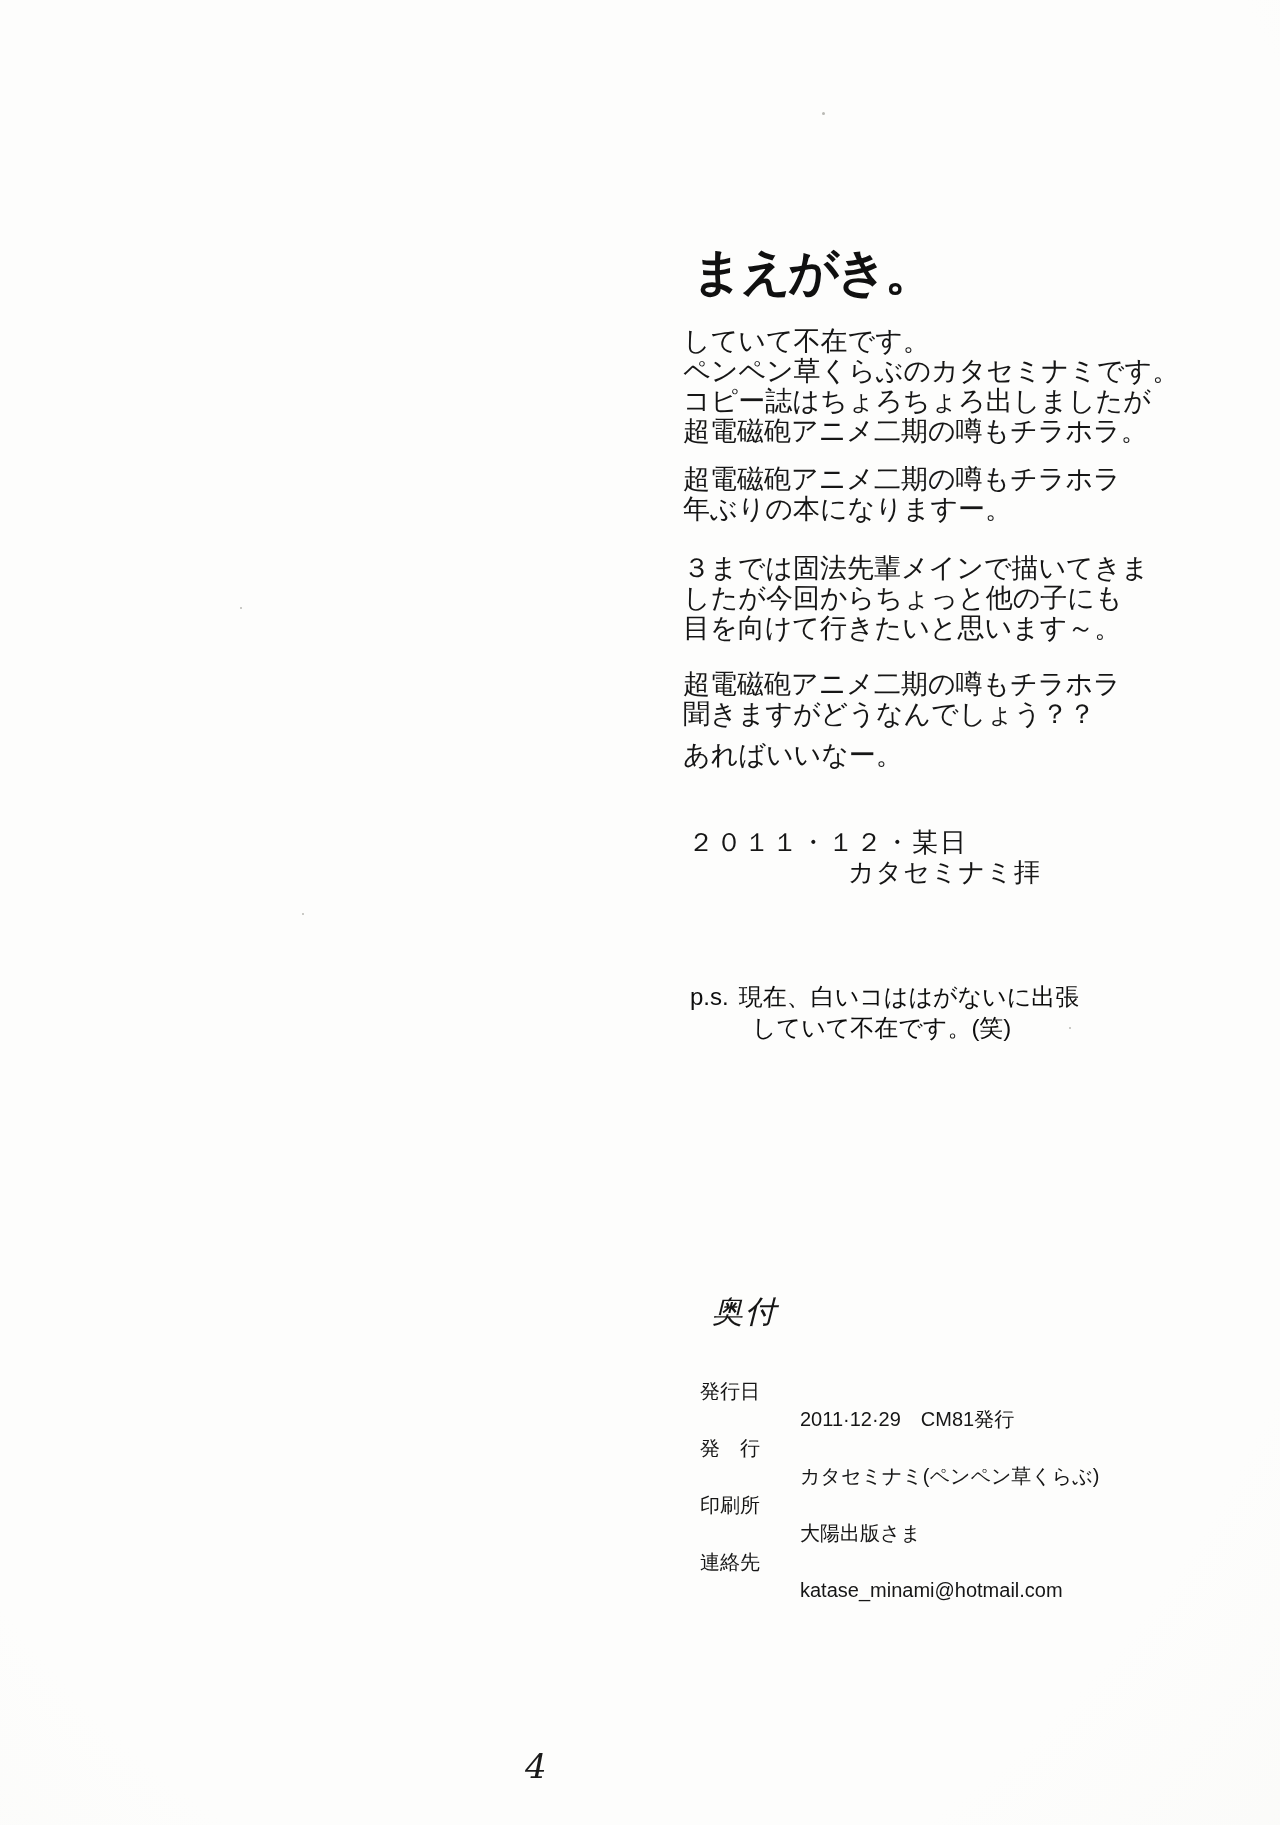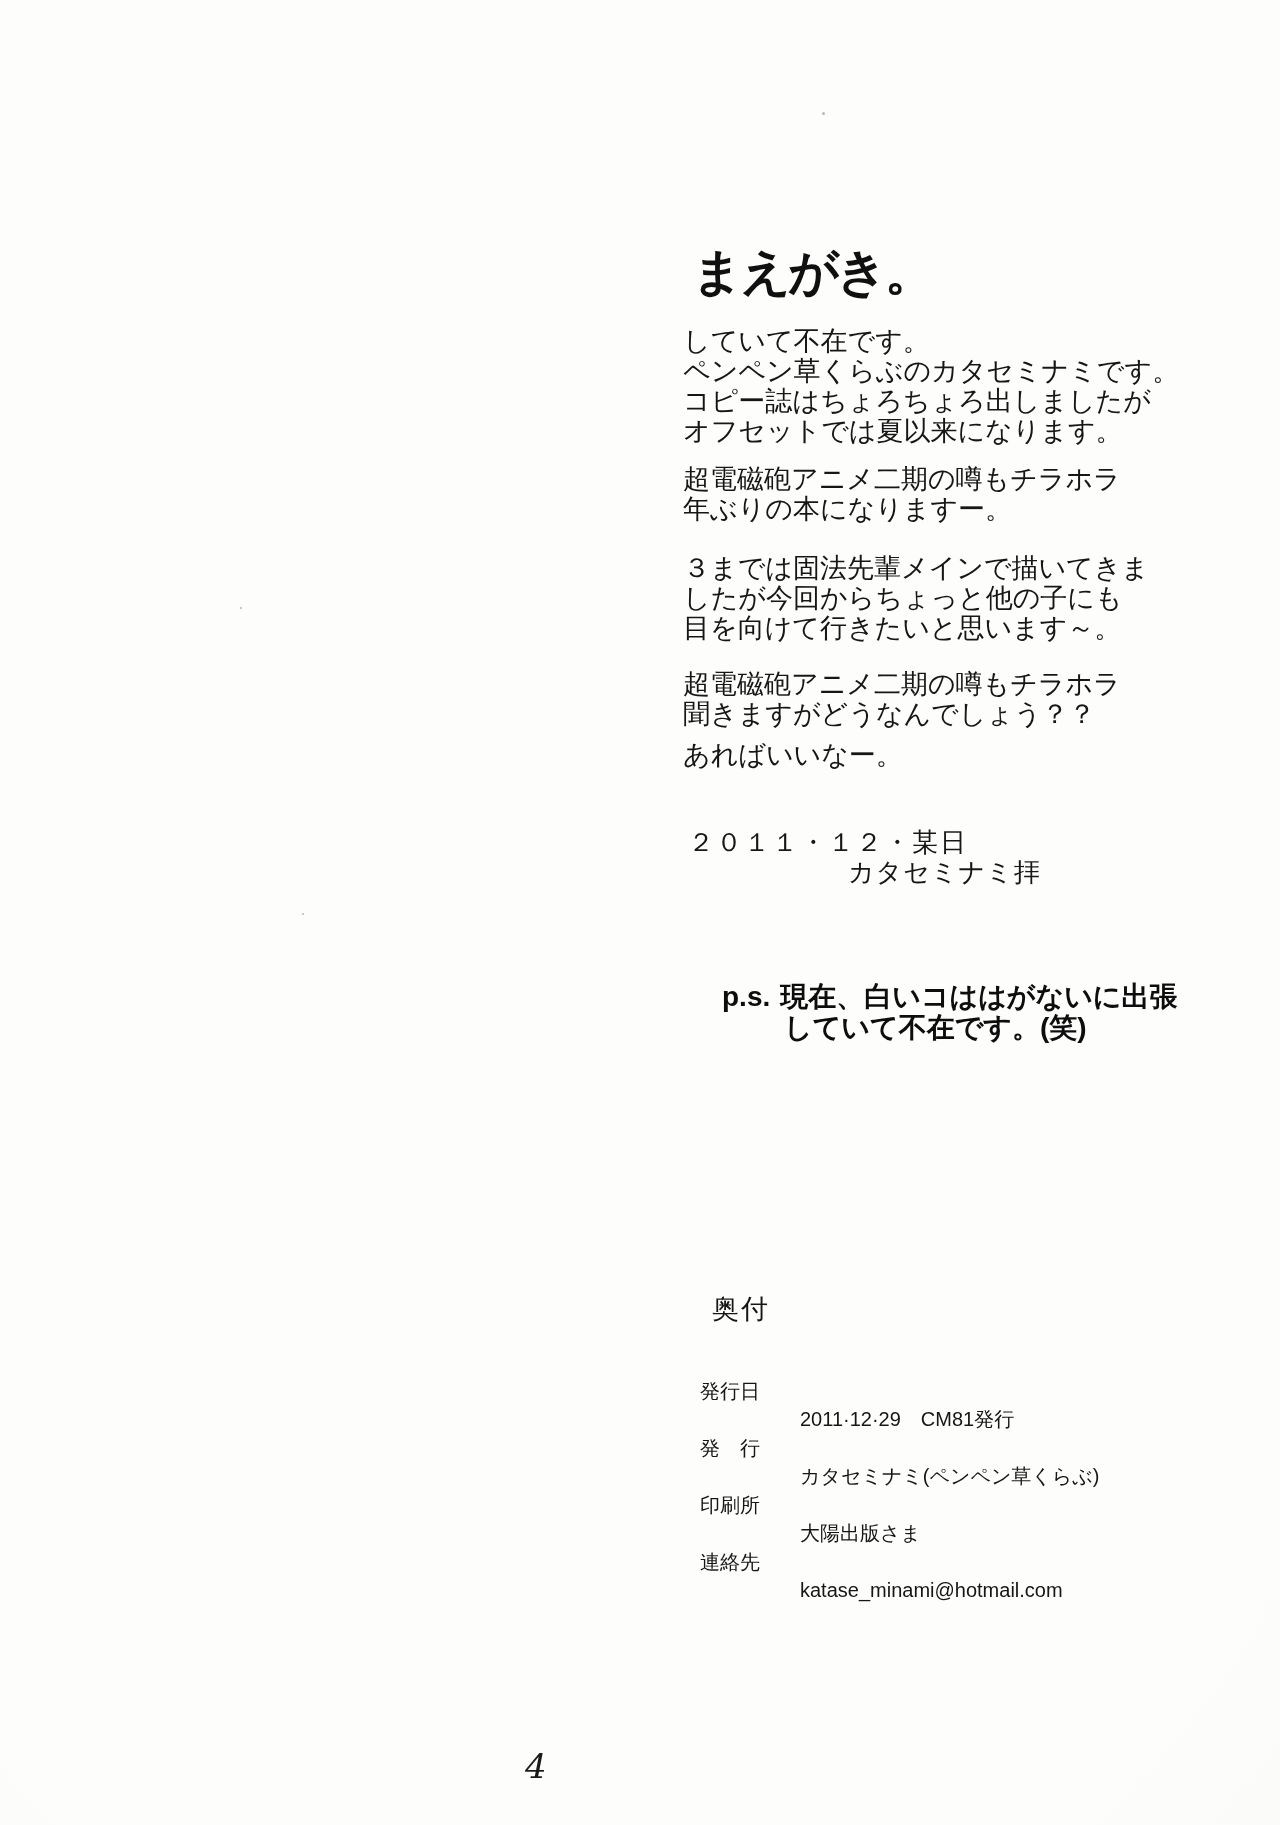--- a/index.html
+++ b/index.html
@@ -34,30 +34,30 @@
   .p2 { left: 683px; top: 464px; }
   .p3 { left: 683px; top: 553px; }
   .p4 { left: 683px; top: 661px; margin-top: 8px; }
   .p5 { left: 683px; top: 740px; }
 
   .date-block { left: 688px; top: 827px; font-size: 26px; line-height: 30px; }
   .date-line { letter-spacing: 2px; }
   .signature { margin-left: 160px; letter-spacing: 1px; }
 
   .ps-block {
-    left: 722px; top: 981px;
-    font-size: 28px;
-    font-weight: 700;
+    left: 690px; top: 981px;
+    font-size: 24px;
+    font-weight: 400;
     line-height: 31px;
     color: #0d0d0d;
   }
   .ps-line1 { display: flex; gap: 10px; }
   .ps-line2 { margin-left: 62px; }
 
-  .okuzuke { left: 712px; top: 1291px; font-size: 27px; letter-spacing: 2px; }
+  .okuzuke { left: 712px; top: 1291px; font-size: 31px; letter-spacing: 2px; font-style: italic; }
 
   .colophon { left: 700px; top: 1377px; font-size: 20px; line-height: 29px; }
   .colophon .row { display: flex; }
   .colophon .lbl { display: inline-block; width: 100px; flex: 0 0 100px; }
   .colophon .val { display: inline-block; margin-top: 28px; }
 
   .pagenum {
     left: 525px; top: 1746px;
     font-family: "DejaVu Serif", serif;
     font-style: italic;
@@ -79,21 +79,21 @@
 <body>
 
 <div class="page">
 
   <h1 class="abs title">まえがき。</h1>
 
   <div class="abs para p1">
     <div>していて不在です。</div>
     <div>ペンペン草くらぶのカタセミナミです。</div>
     <div>コピー誌はちょろちょろ出しましたが</div>
-    <div>オフセットでは夏以来になります。</div>
+    <div>超電磁砲アニメ二期の噂もチラホラ。</div>
   </div>
 
   <div class="abs para p2">
     <div>超電磁砲アニメ二期の噂もチラホラ</div>
     <div>年ぶりの本になりますー。</div>
   </div>
 
   <div class="abs para p3">
     <div>３までは固法先輩メインで描いてきま</div>
     <div>したが今回からちょっと他の子にも</div>

